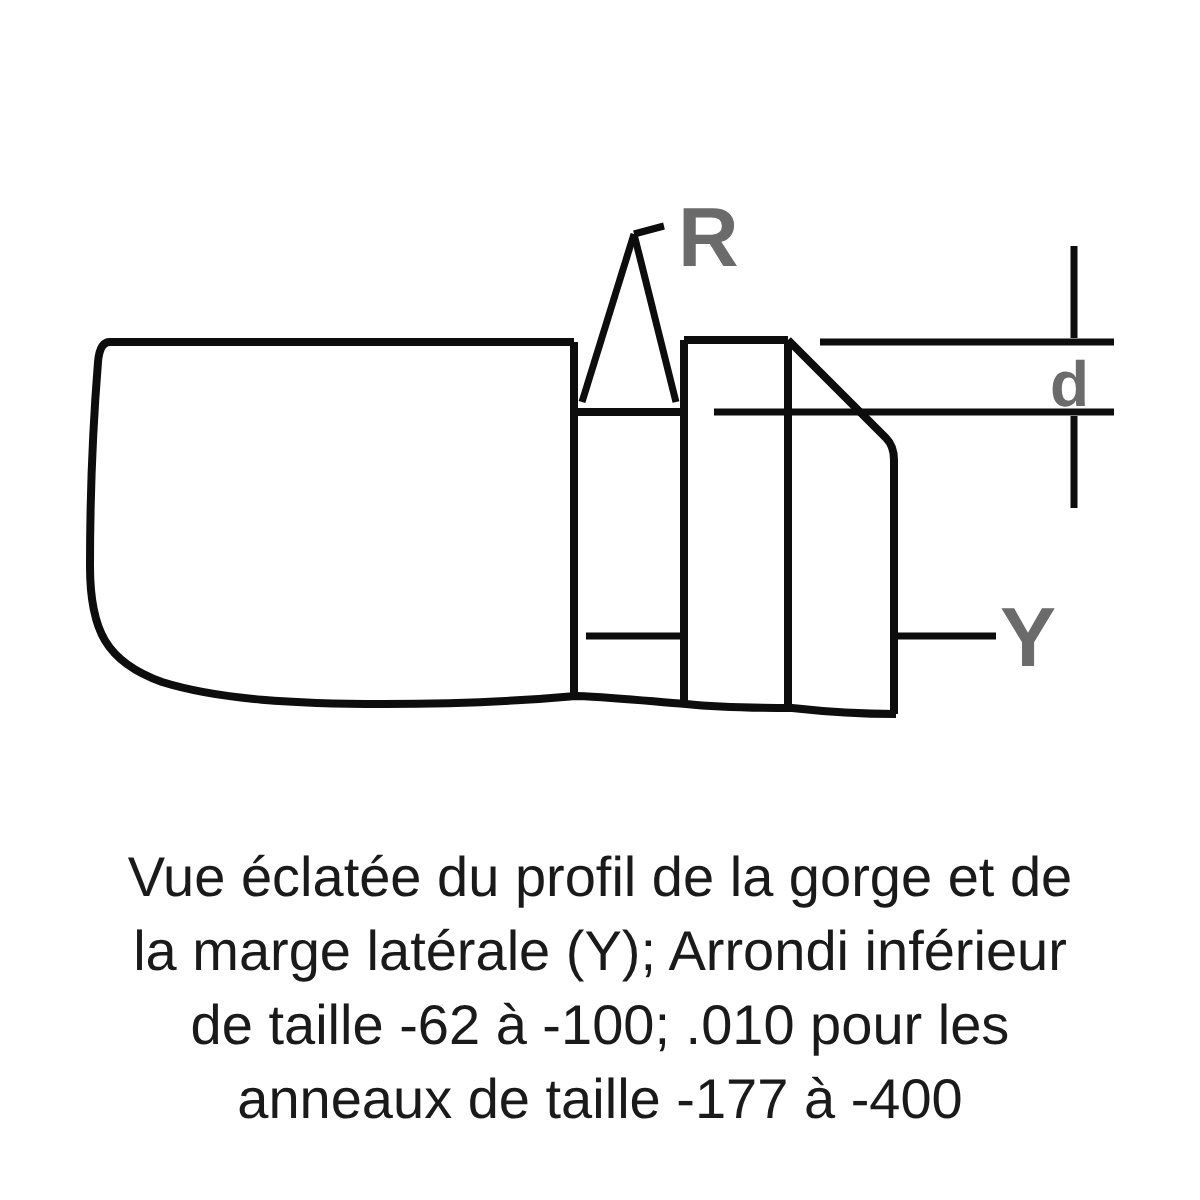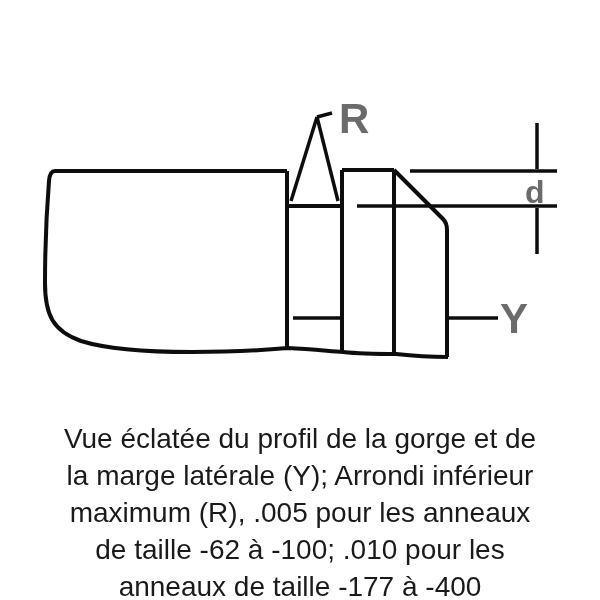--- a/index.html
+++ b/index.html
@@ -98,18 +98,17 @@
     <text class="dim-label" x="339" y="133" font-size="42" fill="#6b6b6b">R</text>
 
     <text class="dim-label" x="525" y="203" font-size="32" fill="#6b6b6b">d</text>
 
     <text class="dim-label" x="500" y="333" font-size="42" fill="#6b6b6b">Y</text>
   </svg>
 
   <div class="caption">
     <div class="cap-line">Vue éclatée du profil de la gorge et de</div>
     <div class="cap-line">la marge latérale (Y); Arrondi inférieur</div>
-    <div class="cap-line">maximum (R), .005 pour les anneaux</div>
     <div class="cap-line">de taille -62 à -100; .010 pour les</div>
     <div class="cap-line">anneaux de taille -177 à -400</div>
   </div>
 
 </div>
 
 </body></html>

